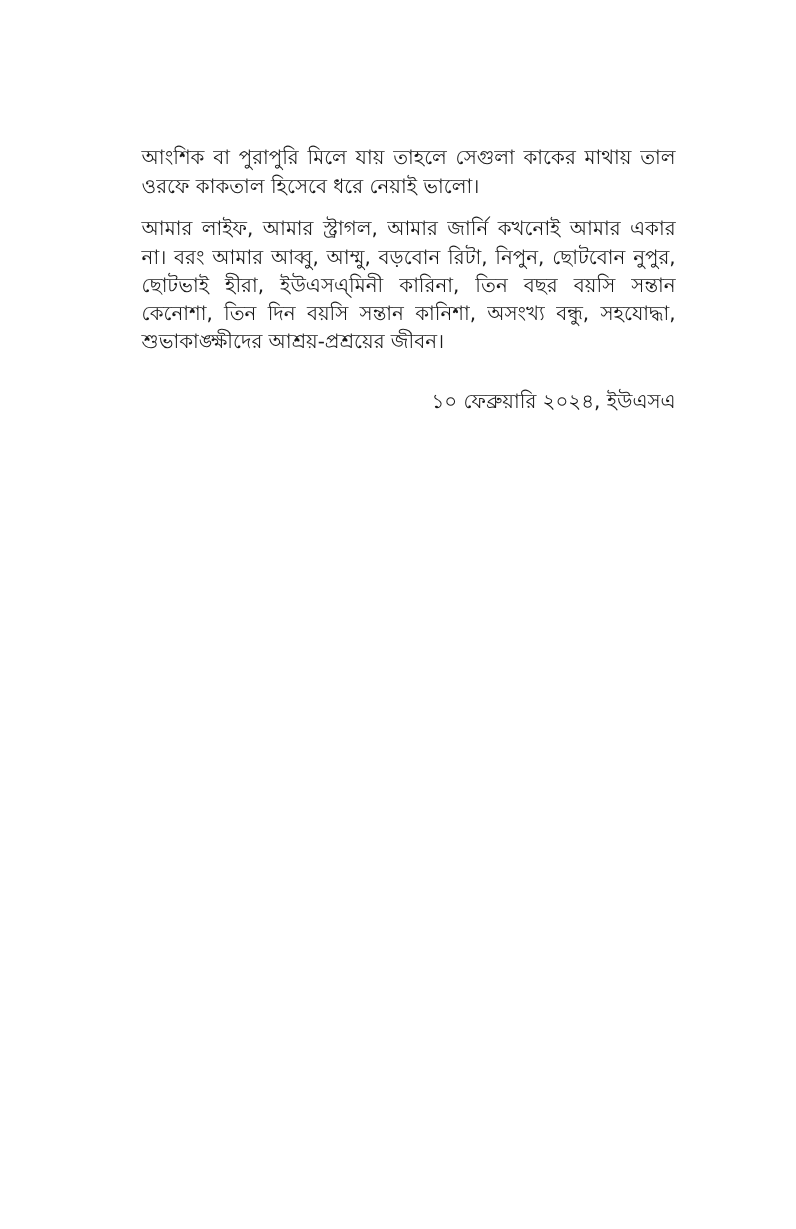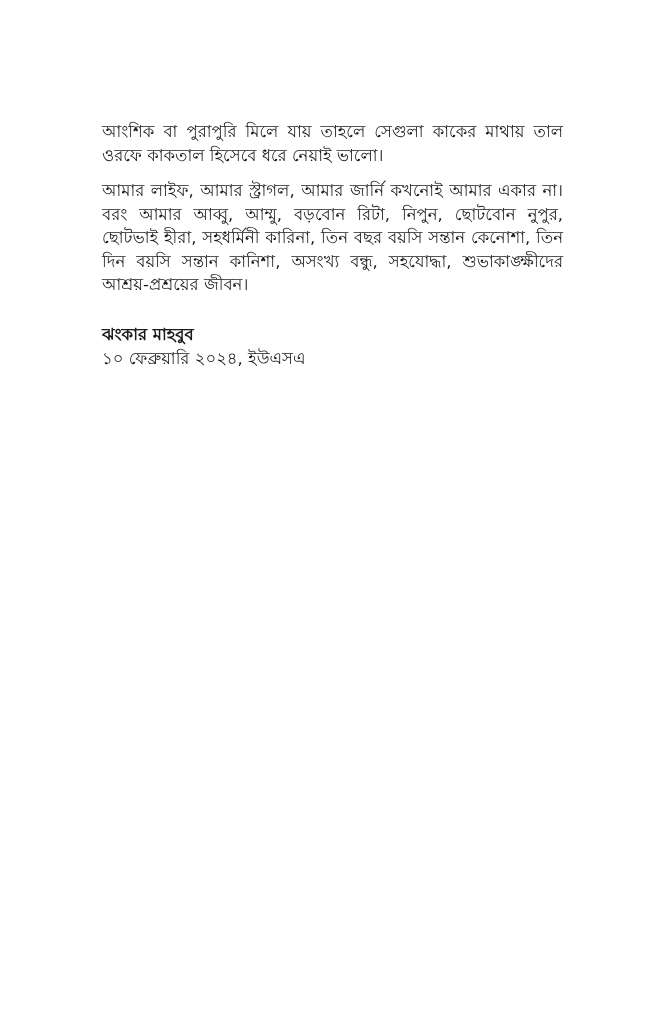--- a/index.html
+++ b/index.html
@@ -15,42 +15,42 @@
       font-family: "DejaVu Sans", "Liberation Sans", sans-serif;
       color: #1a1a1a;
     }
     .page {
       position: absolute;
       left: 102px;
       top: 120px;
       width: 461px;
     }
     .para {
-      margin: 0 0 12px 0;
+      margin: 0 0 12px 16px;
       font-size: 16.5px;
       line-height: 23.5px;
       text-align: justify;
       text-align-last: left;
     }
     .signature {
       margin-top: 26px;
       font-size: 16.5px;
       line-height: 24px;
     }
     .author {
       font-weight: bold;
       display: block;
     }
     .date {
       display: block;
+      text-align: right;
     }
   </style>
 </head>
 <body>
 
 <div class="page">
   <p class="para">আংশিক বা পুরাপুরি মিলে যায় তাহলে সেগুলা কাকের মাথায় তাল ওরফে কাকতাল হিসেবে ধরে নেয়াই ভালো।</p>
-  <p class="para">আমার লাইফ, আমার স্ট্রাগল, আমার জার্নি কখনোই আমার একার না। বরং আমার আব্বু, আম্মু, বড়বোন রিটা, নিপুন, ছোটবোন নুপুর, ছোটভাই হীরা, সহধর্মিনী কারিনা, তিন বছর বয়সি সন্তান কেনোশা, তিন দিন বয়সি সন্তান কানিশা, অসংখ্য বন্ধু, সহযোদ্ধা, শুভাকাঙ্ক্ষীদের আশ্রয়-প্রশ্রয়ের জীবন।</p>
+  <p class="para">আমার লাইফ, আমার স্ট্রাগল, আমার জার্নি কখনোই আমার একার না। বরং আমার আব্বু, আম্মু, বড়বোন রিটা, নিপুন, ছোটবোন নুপুর, ছোটভাই হীরা, ইউএসএ্মিনী কারিনা, তিন বছর বয়সি সন্তান কেনোশা, তিন দিন বয়সি সন্তান কানিশা, অসংখ্য বন্ধু, সহযোদ্ধা, শুভাকাঙ্ক্ষীদের আশ্রয়-প্রশ্রয়ের জীবন।</p>
   <div class="signature">
-    <span class="author">ঝংকার মাহবুব</span>
     <span class="date">১০ ফেব্রুয়ারি ২০২৪, ইউএসএ</span>
   </div>
 </div>
 
 </body></html>

